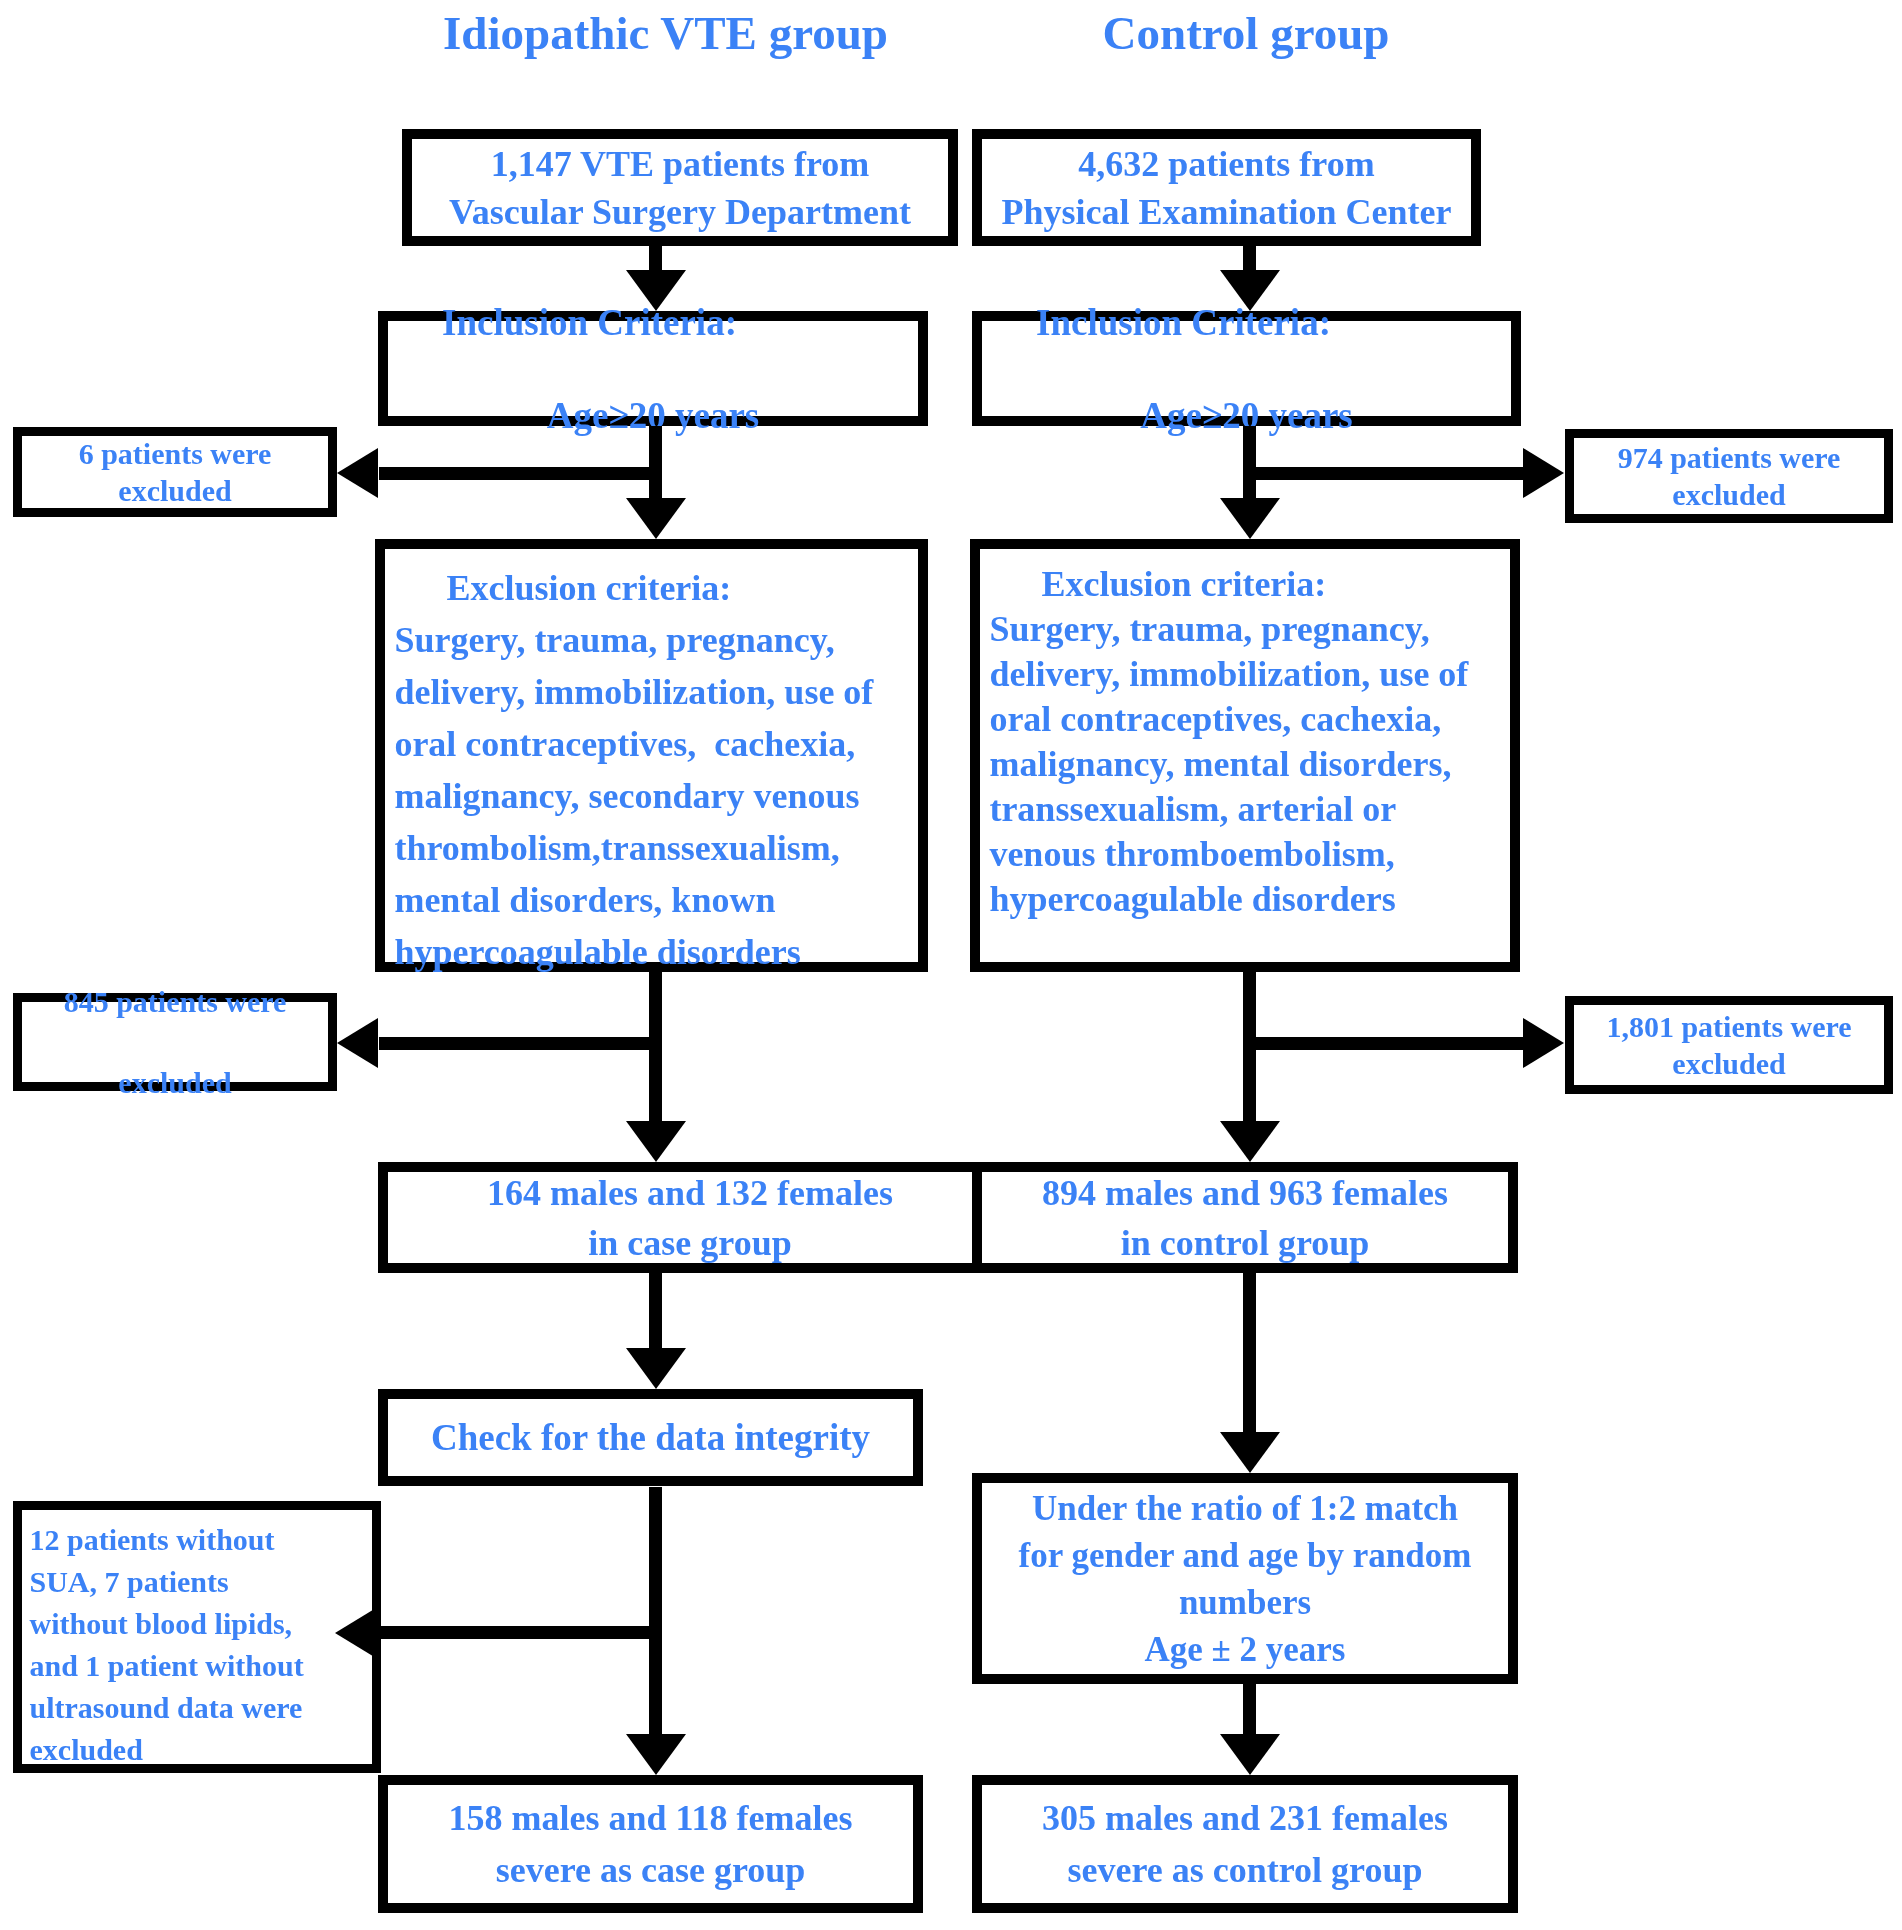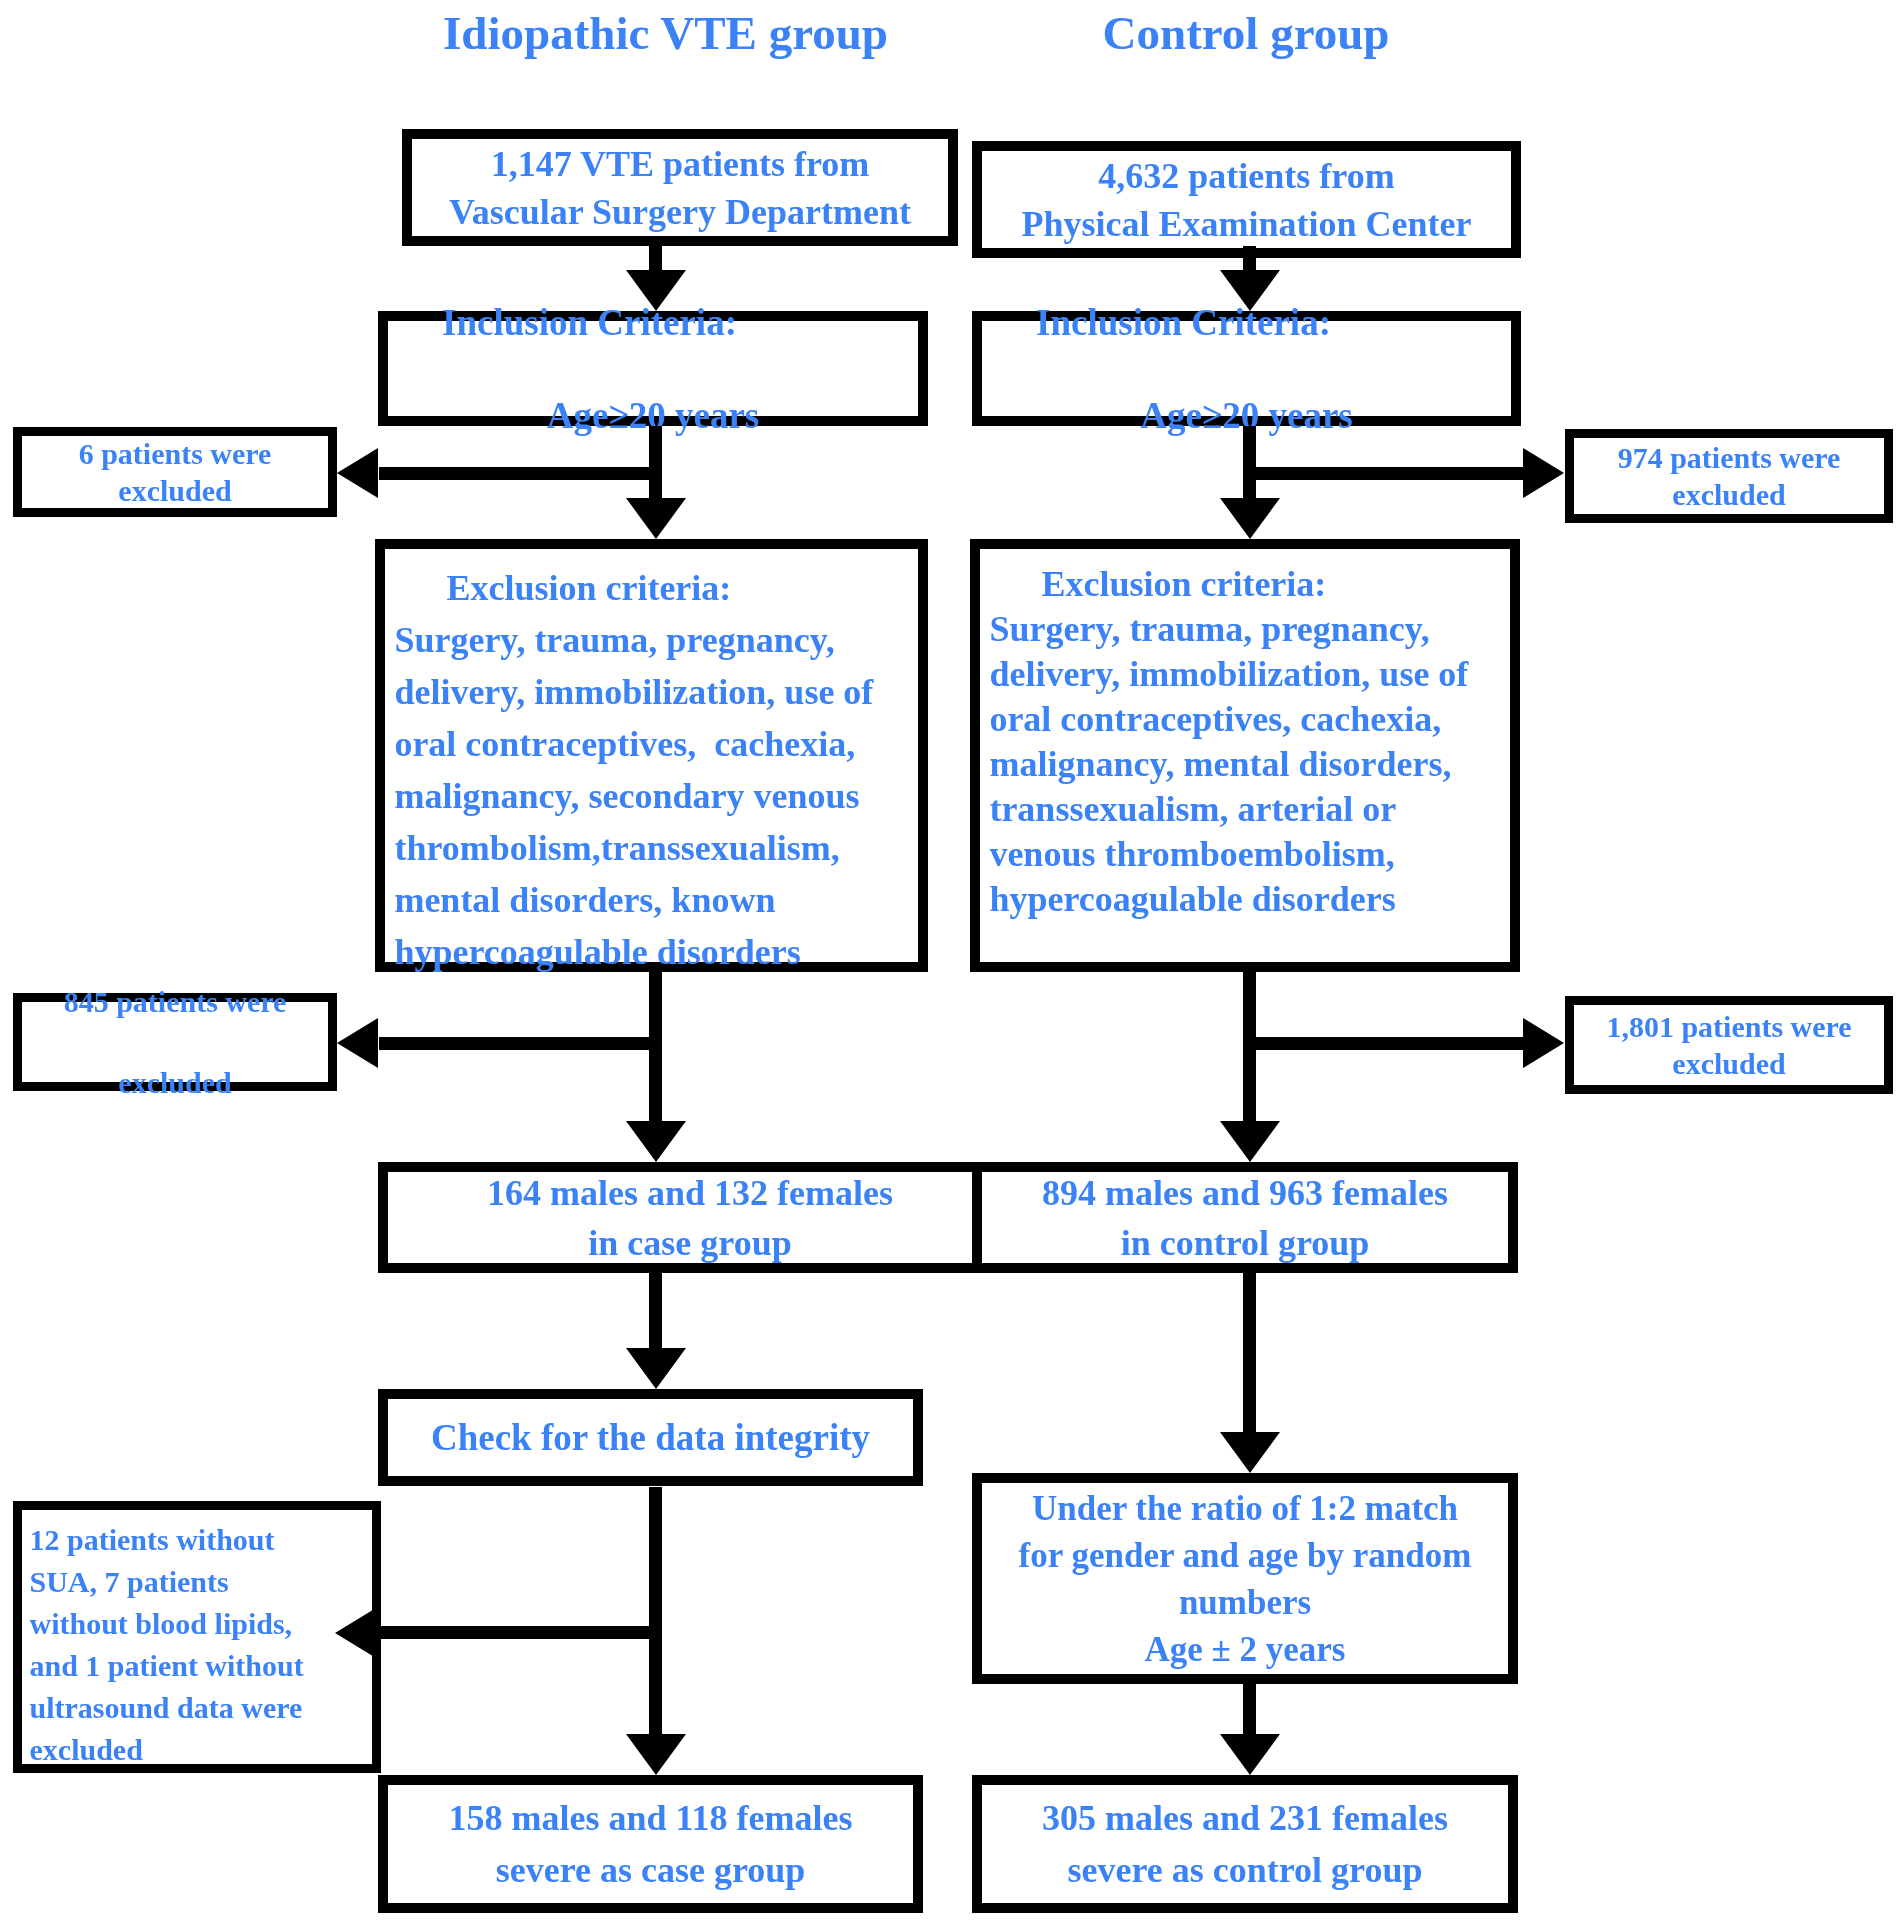--- a/index.html
+++ b/index.html
@@ -116,21 +116,21 @@
     </div>
   <div class="box side side-big" id="box-l-excl3" style="left:13px;top:1501px;width:368px;height:272px;">
       <div class="ln">12 patients without</div>
       <div class="ln">SUA, 7 patients</div>
       <div class="ln">without blood lipids,</div>
       <div class="ln">and 1 patient without</div>
       <div class="ln">ultrasound data were</div>
       <div class="ln">excluded</div>
     </div>
 
-  <div class="box center b-source" id="box-r-source" style="left:972px;top:141px;width:549px;height:117px;">
+  <div class="box center b-source" id="box-r-source" style="left:972px;top:129px;width:509px;height:117px;">
       <div class="ln">4,632 patients from</div>
       <div class="ln">Physical Examination Center</div>
     </div>
 
   <div class="box b-inclusion" id="box-r-inclusion" style="left:972px;top:311px;width:549px;height:115px;">
     <div class="inc-title">Inclusion Criteria:</div>
     <div class="inc-detail">Age≥20 years</div>
   </div>
 
   <div class="box b-excl-crit" id="box-r-exclusion" style="left:970px;top:539px;width:550px;height:433px;">

